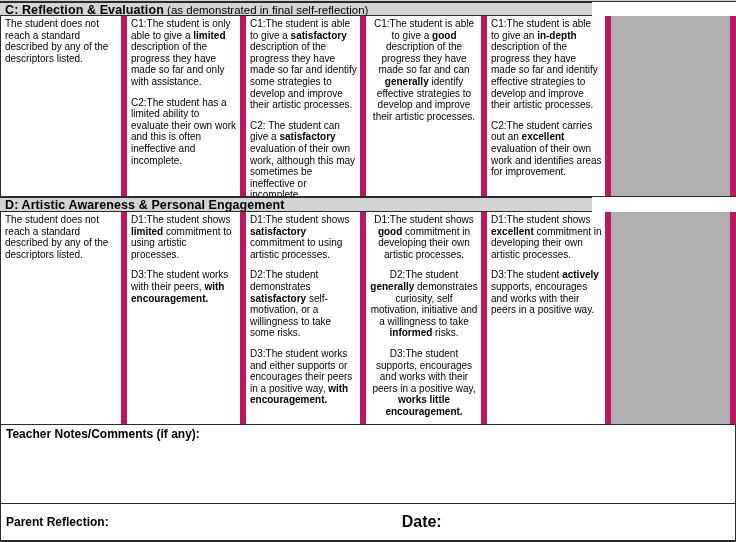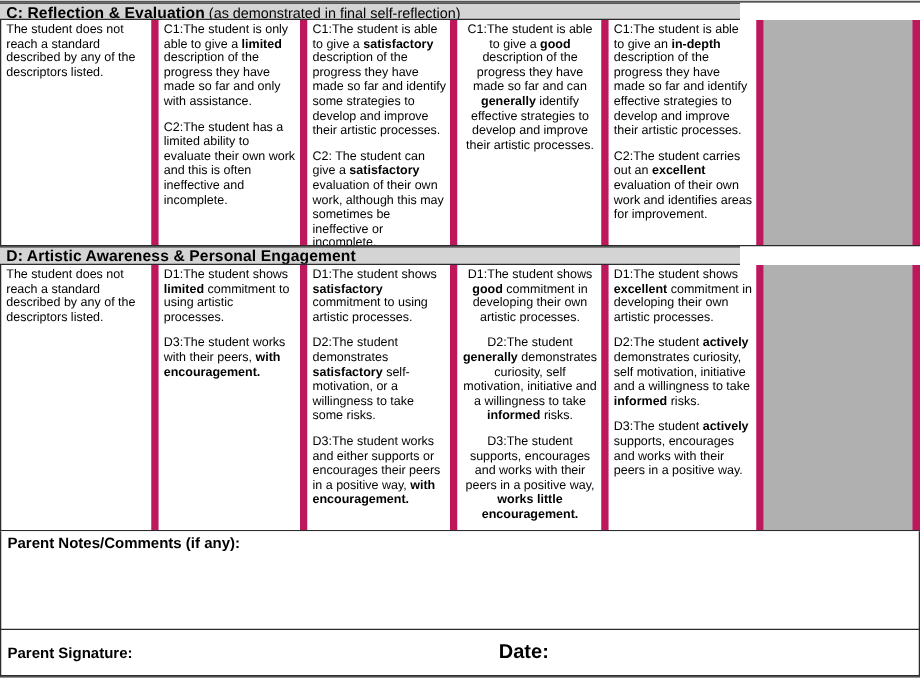--- a/index.html
+++ b/index.html
@@ -190,32 +190,31 @@
         <div class="desc"><span>D2:</span>The student demonstrates <b>satisfactory</b> self-motivation, or a willingness to take some risks.</div>
         <div class="desc"><span>D3:</span>The student works and either supports or encourages their peers in a positive way, <b>with encouragement.</b></div>
       </div>
     <div class="cell c-col3">
         <div class="desc"><span>D1:</span>The student shows <b>good</b> commitment in developing their own artistic processes.</div>
         <div class="desc"><span>D2:</span>The student <b>generally</b> demonstrates curiosity, self motivation, initiative and a willingness to take <b>informed</b> risks.</div>
         <div class="desc"><span>D3:</span>The student supports, encourages and works with their peers in a positive way, <b>works little encouragement.</b></div>
       </div>
     <div class="cell c-col4">
         <div class="desc"><span>D1:</span>The student shows <b>excellent</b> commitment in developing their own artistic processes.</div>
-        <div class="desc"><span>D2:</span>The student <b>actively</b> demonstrates curiosity, self motivation, initiative and a willingness to take <b>informed</b> risks.</div>
         <div class="desc"><span>D3:</span>The student <b>actively</b> supports, encourages and works with their peers in a positive way.</div>
       </div>
     <div class="cell c-col5 grayed"></div>
   </div>
 
   <div class="notes-row" style="top:425px;height:79px;">
-    <div class="notes-label">Parent Notes/Comments (if any):</div>
+    <div class="notes-label">Teacher Notes/Comments (if any):</div>
     <div class="notes-value"></div>
   </div>
 
   <div class="sig-row" style="top:504px;height:37px;">
-    <span class="sig-label">Parent Signature:</span>
+    <span class="sig-label">Parent Reflection:</span>
     <span class="sig-value"></span>
     <span class="sig-date">Date:</span>
     <span class="sig-value"></span>
   </div>
 
   <div class="bottom-edge" style="top:541px;"></div>
 </div>
 
 </body></html>

